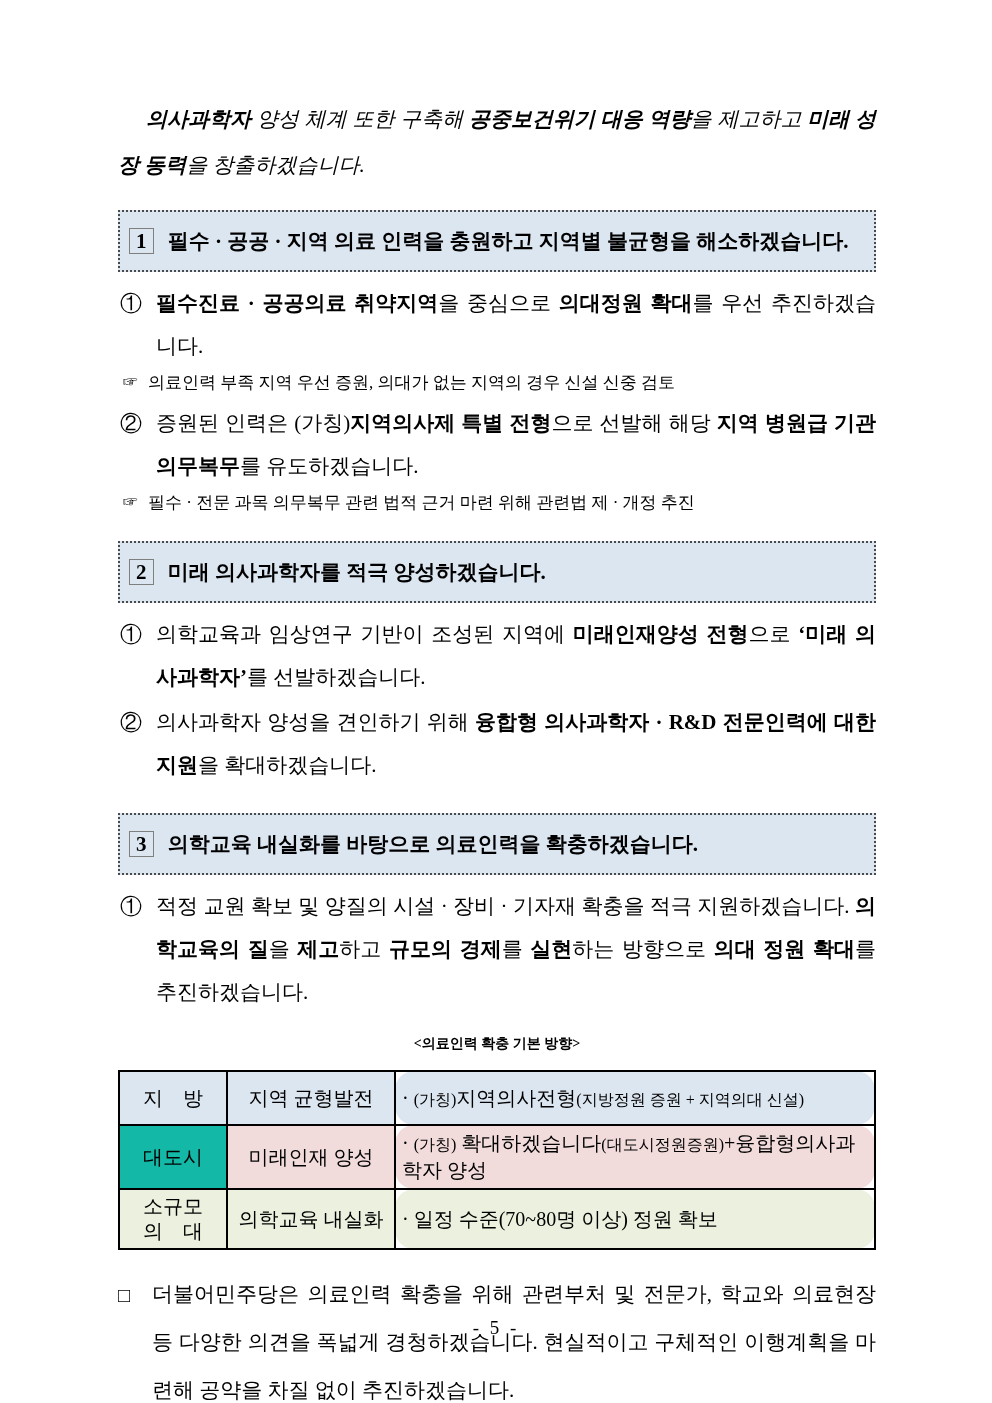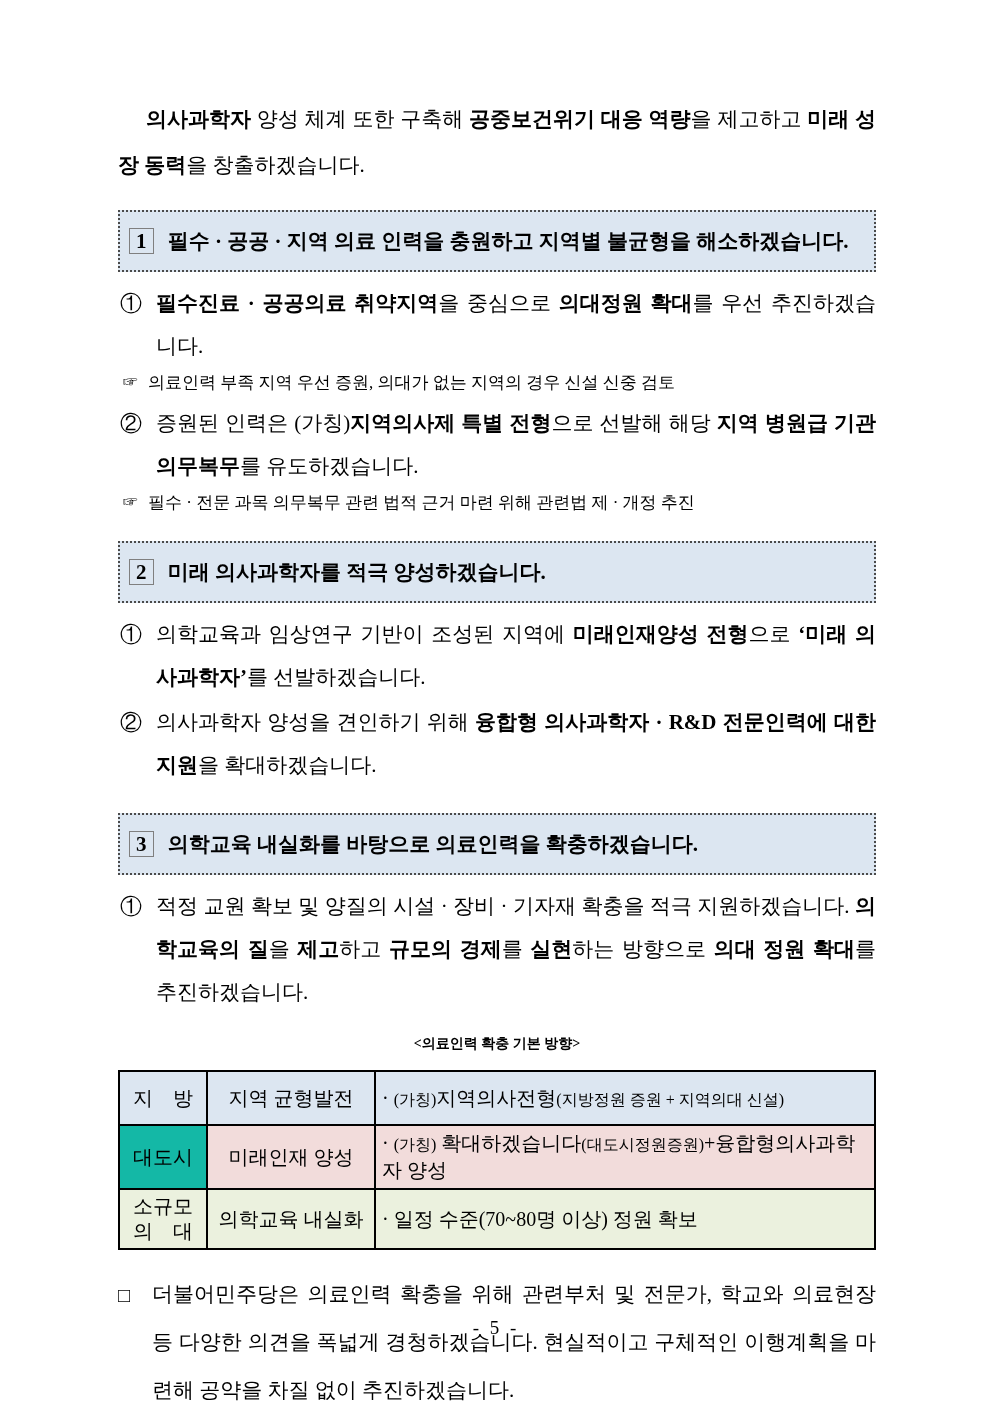--- a/index.html
+++ b/index.html
@@ -12,21 +12,21 @@
     padding:96px 116px 0 118px;
     font-family:"Liberation Serif","DejaVu Serif",serif;
     color:#000000;
   }
   .b { font-weight:bold; }
   .sm { font-size:16px; }
 
   .intro {
     margin:0 0 22px 0;
     font-size:21px; line-height:46px;
-    text-indent:28px; text-align:justify;
+    text-indent:28px; text-align:justify;font-style:italic;
   }
 
   .sec-header {
     border:2px dotted #4a4a4a;
     padding:16px 9px;
     font-size:21px; font-weight:bold; line-height:26px;
     margin:26px 0 10px 0;
     background:#dce6f1;
   }
   .sec-header.first { margin-top:22px; }
@@ -69,23 +69,23 @@
     table-layout:fixed;
   }
   table.plan td {
     border:2px solid #000;
     box-sizing:border-box;
     height:54px;
     font-size:20px;
     padding:4px 6px;
     vertical-align:middle;
   }
-  td.c1 { width:88px;  text-align:center; white-space:pre-line; line-height:25px;margin-top:19px; }
+  td.c1 { width:108px;  text-align:center; white-space:pre-line; line-height:25px;margin-top:19px; }
   td.c2 { width:168px; text-align:center; }
-  td.c3 { text-align:left; padding-left:10px; }
+  td.c3 { text-align:left; padding-left:10px;border-radius:19px; }
 
   .closing {
     position:relative;
     margin:20px 0 0 0;
     padding-left:34px;
     font-size:21px; line-height:48px;
     text-align:justify;
   }
   .closing .marker {
     position:absolute; left:0; top:1px;

